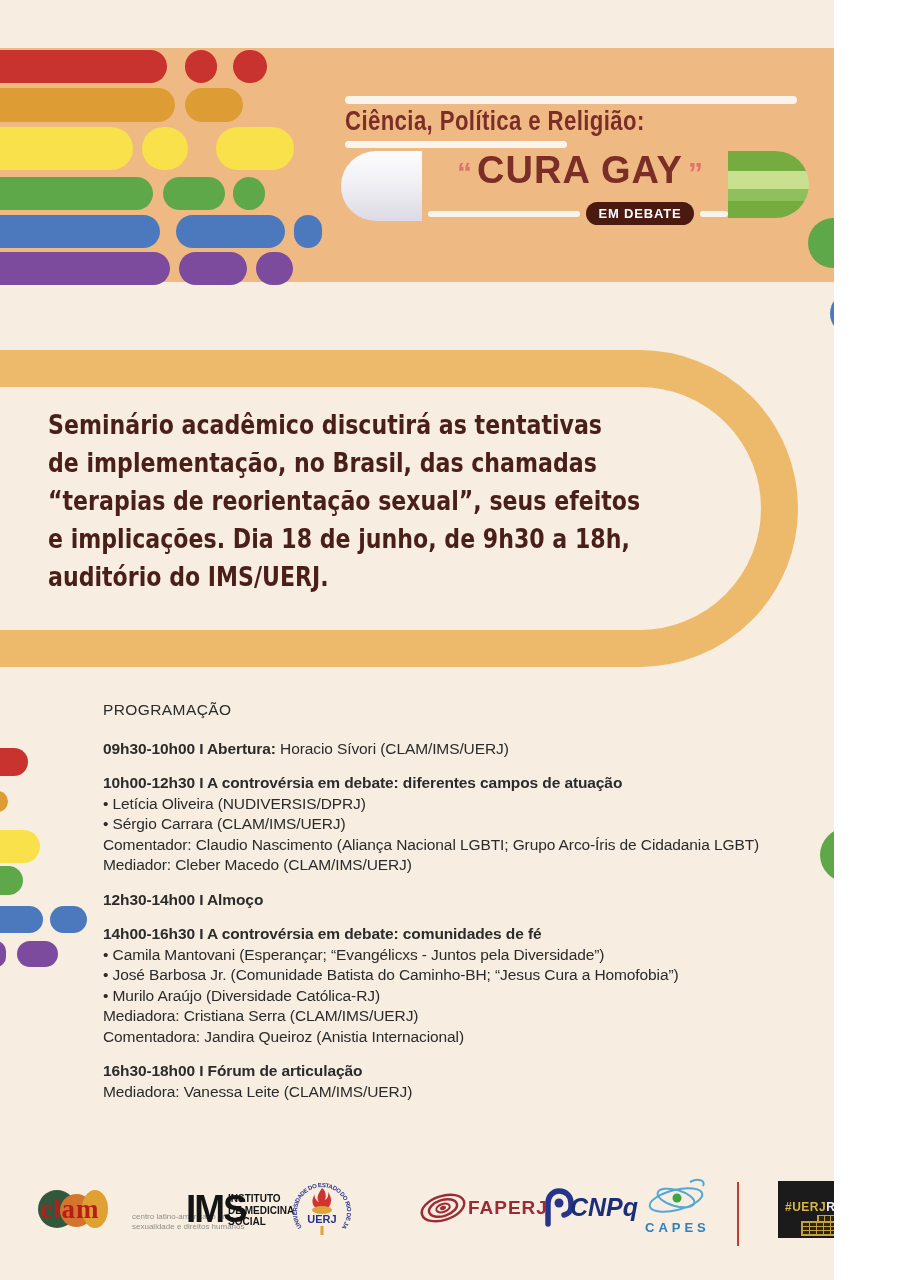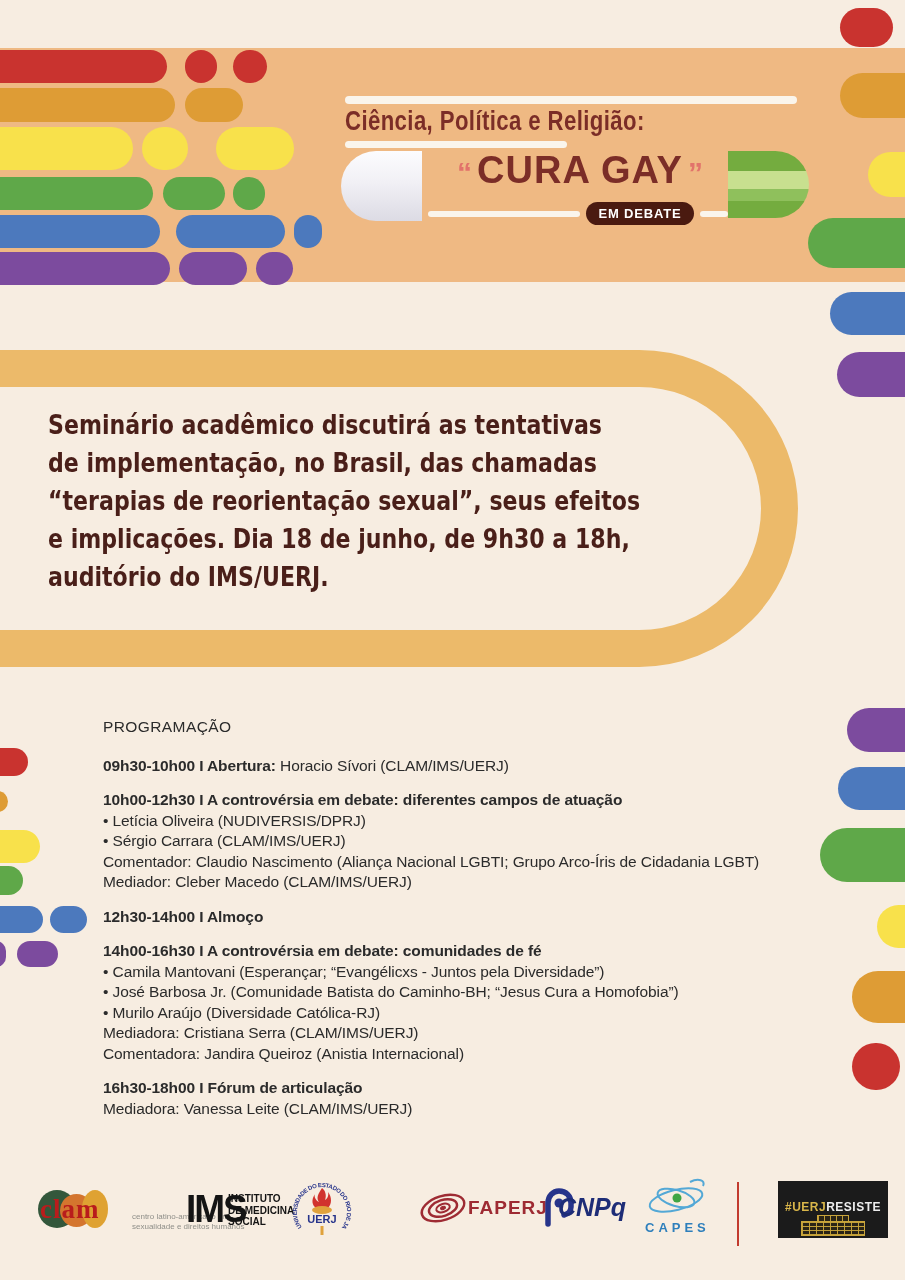--- a/index.html
+++ b/index.html
@@ -1,17 +1,17 @@
 <!DOCTYPE html>
 <html style="--bg: #F7EDE1; --banner: #EFB983; --gold: #ECBA6A; --maroon: #7B2D27; --brown: #4A1F19; --ink: #2B2B2B; --salmon: #E2736B; --red: #C9332F; --orange: #DE9C35; --yellow: #F8E14B; --green: #5FA849; --blue: #4C79BD; --purple: #7C4B9E;"><head>
 <meta charset="utf-8">
 <style>
   html,body{margin:0;padding:0;background:#ffffff;}
   .poster{
-    position:relative; width:905px; height:1280px; overflow:hidden;
+    position:relative; width:834px; height:1280px; overflow:hidden;
     background:var(--bg,#F7EDE1);
     font-family:"Liberation Sans", sans-serif;
   }
   
   .banner{position:absolute;left:0;top:48px;width:905px;height:234px;background:var(--banner,#EFB983);}
   .pill{position:absolute;border-radius:999px;}
   .c-red{background:var(--red,#C9332F);} .c-orange{background:var(--orange,#DE9C35);}
   .c-yellow{background:var(--yellow,#F8E14B);} .c-green{background:var(--green,#5FA849);}
   .c-blue{background:var(--blue,#4C79BD);} .c-purple{background:var(--purple,#7C4B9E);}
   .wline{position:absolute;background:#FAF5EC;border-radius:5px;}
@@ -51,35 +51,35 @@
     position:absolute;left:48px;top:406px;width:760px;
     font-family:"DejaVu Sans", sans-serif;font-weight:bold;
     font-size:26px;line-height:38px;color:var(--brown,#4A1F19);
     transform:scaleX(0.85);transform-origin:left top;white-space:nowrap;
   }
   
   .program{
     position:absolute;left:103px;top:700px;width:730px;
     font-size:15.5px;line-height:20.5px;color:var(--ink,#2B2B2B);letter-spacing:-0.1px;
   }
-  .prog-heading{margin:17px 0 18px 0;letter-spacing:0.4px;}
+  .prog-heading{margin:0 0 18px 0;letter-spacing:0.4px;}
   .prog-block{margin:0 0 14px 0;}
   .prog-bold{font-weight:bold;}
   
   .footer{position:absolute;left:0;top:1170px;width:905px;height:90px;}
   .clam-circle{position:absolute;border-radius:50%;}
   .clam-word{
     position:absolute;left:40px;top:24px;font-family:"Liberation Serif",serif;
     font-weight:bold;font-size:27px;color:#b91c1c;letter-spacing:1px;
   }
   .clam-tag{position:absolute;left:110px;top:42px;font-size:8px;line-height:10px;color:#8F8F89;margin-left:22px;}
   .ims-word{position:absolute;left:186px;top:17px;font-size:37px;font-weight:bold;color:#141414;letter-spacing:-2px;transform:scaleY(1.05);transform-origin:left top;}
   .ims-lines{position:absolute;left:228px;top:23px;font-size:10px;font-weight:bold;line-height:11.5px;color:#141414;}
   .faperj-word{position:absolute;left:468px;top:27px;font-size:19px;font-weight:bold;color:#9E2B33;letter-spacing:1px;}
-  .cnpq-word{position:absolute;left:558px;top:23px;font-size:25px;font-weight:bold;font-style:italic;color:#1E2D77;}
+  .cnpq-word{position:absolute;left:570px;top:23px;font-size:25px;font-weight:bold;font-style:italic;color:#1E2D77;}
   .capes-word{position:absolute;left:645px;top:50px;font-size:13px;font-weight:bold;color:#2E7FBC;letter-spacing:4px;}
   .red-divider{position:absolute;left:737px;top:12px;width:2px;height:64px;background:#C23B2E;}
   .resiste-box{
     position:absolute;left:778px;top:11px;width:110px;height:57px;background:#1B1B1B;
     display:flex;flex-direction:column;align-items:center;justify-content:flex-end;
   }
   .resiste-text{position:absolute;top:19px;width:100%;text-align:center;font-size:12px;font-weight:bold;letter-spacing:0.5px;}
   .resiste-gold{color:#D9B64A;} .resiste-white{color:#EDEDED;}
   .building-top{
     width:30px;height:5px;margin-bottom:0;

